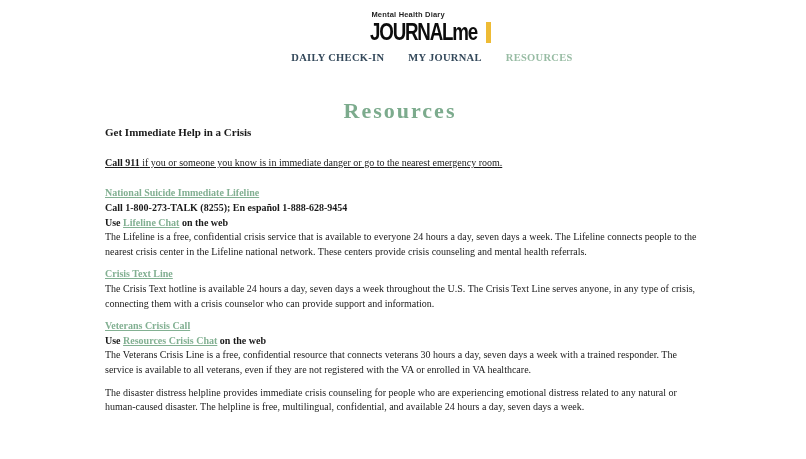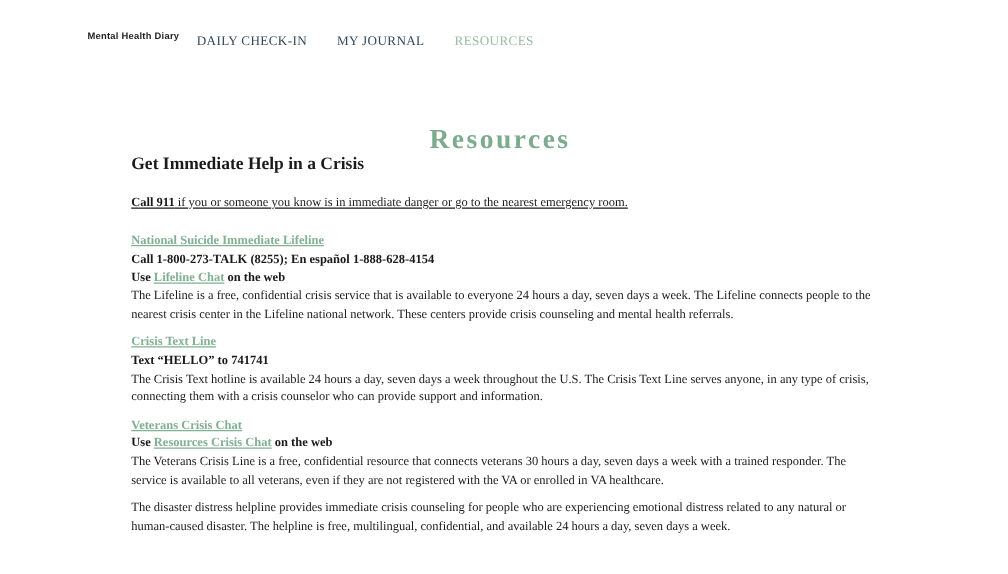--- a/index.html
+++ b/index.html
@@ -7,100 +7,103 @@
   body {
     width: 806px; height: 459px; overflow: hidden;
     background: #ffffff;
     font-family: "Liberation Serif", serif;
     color: #1a1a1a;
   }
 
   
   header {
     display: flex; align-items: center;
-    padding: 10px 0 0 69px; height: 48px;
+    padding: 10px 0 0 55px; height: 48px; flex-direction: column;
   }
   .logo { cursor: pointer; }
   .logo .tagline {
     font-family: "Liberation Sans", sans-serif;
     font-size: 7.5px; font-weight: 700; color: #1f1f1f;
     letter-spacing: .2px; margin: 0 0 1px 1px; white-space: nowrap;
   }
   .brand-row { display: flex; align-items: center; }
   .brand-name {
     font-family: "Liberation Sans", sans-serif;
     font-weight: 800; font-size: 24px; line-height: 1;
     letter-spacing: -1.5px; color: #0c0c0c;
     transform: scaleX(.78); transform-origin: left center;
     white-space: nowrap;
   }
   .brand-cursor {
     display: inline-block; width: 5px; height: 21px;
     background: #eebb35; margin-left: -22px; 
   }
-  nav { display: flex; gap: 24px; margin: 8px 11px 0 14px; }
+  nav { display: flex; gap: 24px; margin: 8px 11px 0 14px; font-weight: bold; }
   nav a {
     font-family: "Liberation Serif", serif;
     font-size: 10.5px; letter-spacing: .3px;
     color: #33485a; text-decoration: none; white-space: nowrap;
   }
   nav a.active { color: #98bca4; }
 
   
   h1.page-title {
     font-size: 22px; font-weight: bold; color: #7cab8d;
     letter-spacing: 2px; text-align: center;
     margin: 50px 105px 2px 105px; width: 590px; line-height: 1.15;
   }
   .content {
     width: 592px; margin: 1px 0 0 105px;
     font-size: 10px; line-height: 14.6px;
   }
   .content p { margin: 0; }
   .b, .bold-line, .crisis-heading { font-weight: bold; }
-  .crisis-heading { font-size: 14px; }
+  .crisis-heading { font-size: 11px; }
   .call911 { margin-top: 16px !important; text-decoration: underline; }
   #sections { margin-top: 16px; }
   .resource-section { margin-bottom: 8px; }
   .green-link { color: #82b092; text-decoration: underline; cursor: pointer; font-weight: bold; }
   a.section-title { display: block; font-weight: bold; }
 </style>
 </head>
 <body>
 
 <header>
   <div class="logo">
     <div class="tagline">Mental Health Diary</div>
+    <div class="brand-row">
+      <span class="brand-name">JOURNALme</span>
+      <span class="brand-cursor"></span>
+    </div>
   </div>
   <nav>
     <a href="#">DAILY CHECK-IN</a>
     <a href="#">MY JOURNAL</a>
     <a href="#" class="active">RESOURCES</a>
   </nav>
 </header>
 
 <main>
   <h1 class="page-title">Resources</h1>
   <div class="content">
     <p class="crisis-heading">Get Immediate Help in a Crisis</p>
     <p class="call911"><span class="b">Call 911</span><span> if you or someone you know is in immediate danger or go to the nearest emergency room.</span></p>
     <div id="sections">
         <div class="resource-section">
           <a class="green-link section-title" href="#">National Suicide Immediate Lifeline</a>
-          <p class="bold-line">Call 1-800-273-TALK (8255); En español 1-888-628-4154</p>
+          <p class="bold-line">Call 1-800-273-TALK (8255); En español 1-888-628-9454</p>
           <p class="use-line"><span class="b">Use </span><a class="green-link" href="#">Lifeline Chat</a><span class="b"> on the web</span></p>
           <p class="desc">The Lifeline is a free, confidential crisis service that is available to everyone 24 hours a day, seven days a week. The Lifeline connects people to the nearest crisis center in the Lifeline national network. These centers provide crisis counseling and mental health referrals.</p>
         </div>
         <div class="resource-section">
           <a class="green-link section-title" href="#">Crisis Text Line</a>
-          <p class="bold-line">Text “HELLO” to 741741</p>
           <p class="desc">The Crisis Text hotline is available 24 hours a day, seven days a week throughout the U.S. The Crisis Text Line serves anyone, in any type of crisis, connecting them with a crisis counselor who can provide support and information.</p>
         </div>
         <div class="resource-section">
-          <a class="green-link section-title" href="#">Veterans Crisis Chat</a>
+          <a class="green-link section-title" href="#">Veterans Crisis Call</a>
           <p class="use-line"><span class="b">Use </span><a class="green-link" href="#">Resources Crisis Chat</a><span class="b"> on the web</span></p>
           <p class="desc">The Veterans Crisis Line is a free, confidential resource that connects veterans 30 hours a day, seven days a week with a trained responder. The service is available to all veterans, even if they are not registered with the VA or enrolled in VA healthcare.</p>
         </div>
         <div class="resource-section">
           <p class="desc">The disaster distress helpline provides immediate crisis counseling for people who are experiencing emotional distress related to any natural or human-caused disaster. The helpline is free, multilingual, confidential, and available 24 hours a day, seven days a week.</p>
         </div>
       </div>
   </div>
 </main>
 

